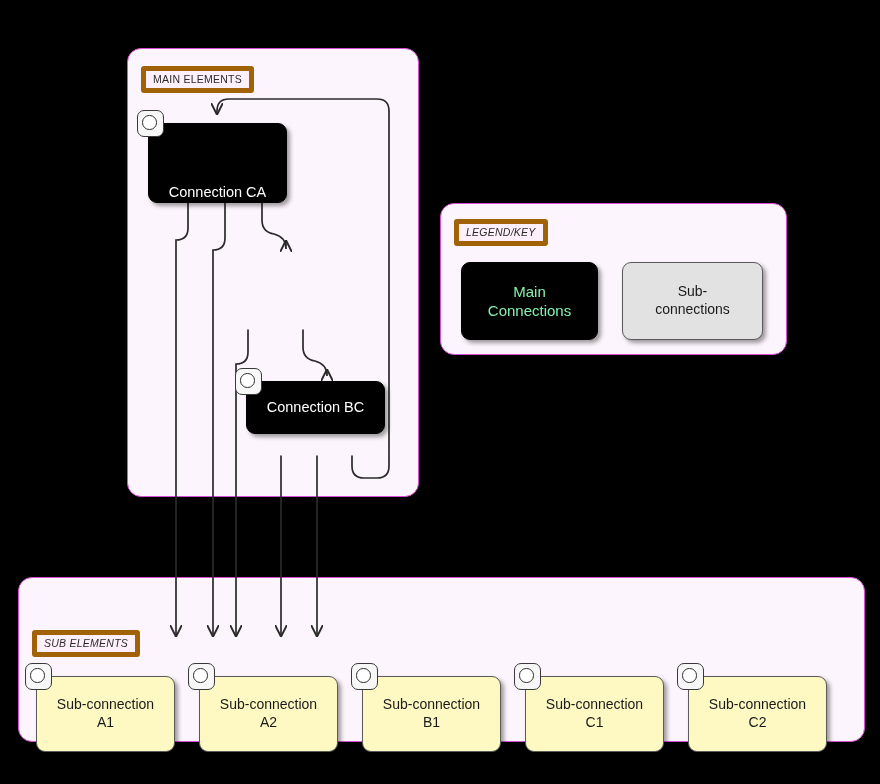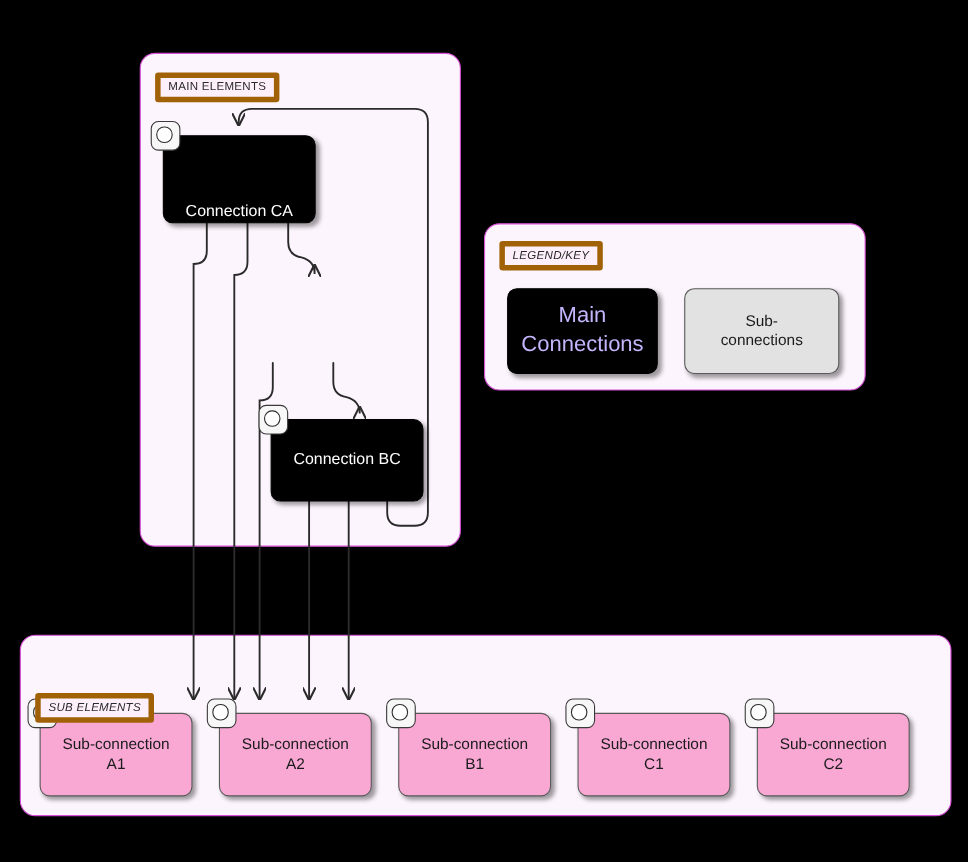--- a/index.html
+++ b/index.html
@@ -60,30 +60,31 @@
     z-index: 8;
     box-shadow: 3px 3px 4px rgba(0,0,0,0.38);
   }
   .node.main {
     background: #000000;
     color: #ffffff;
     border: 1.4px solid #000000;
     font-size: 14.5px;
   }
   .node.sub {
-    background: #f9a8d4;
+    background: #fef9c3;
     color: #1a1a1a;
     border: 1.4px solid #5a5a5a;
     font-size: 14px;
+    margin-top: 28px;
   }
   .node.legend-main {
     background: #000000;
-    color: #c4b5fd;
+    color: #86efac;
     border: 1.4px solid #000000;
-    font-size: 20px;
+    font-size: 15px;
   }
   .node.legend-sub {
     background: #e2e2e2;
     color: #1a1a1a;
     border: 1.4px solid #5a5a5a;
     font-size: 14px;
   }
   .node-text { padding: 0 8px; }
   
   .corner-badge {
@@ -151,21 +152,21 @@
 
   <div class="group" style="left:18px; top:577px; width:845px; height:163px;"></div>
   <div class="group-label" style="left:32px; top:630px;font-style:italic;">SUB ELEMENTS</div>
 
   <div class="node main" style="left:148px; top:123px; width:139px; height:80px;align-items:flex-end;">
     <span class="corner-badge"></span>
     <span class="node-text">Connection CA</span>
   </div>
 
 
-  <div class="node main" style="left:246px; top:381px; width:139px; height:75px;">
+  <div class="node main" style="left:246px; top:381px; width:139px; height:53px;">
     <span class="corner-badge"></span>
     <span class="node-text">Connection BC</span>
   </div>
 
   <div class="node legend-main" style="left:461px; top:262px; width:137px; height:78px;">
     <span class="node-text">Main<br>Connections</span>
   </div>
 
   <div class="node legend-sub" style="left:622px; top:262px; width:141px; height:78px;">
     <span class="node-text">Sub-<br>connections</span>

